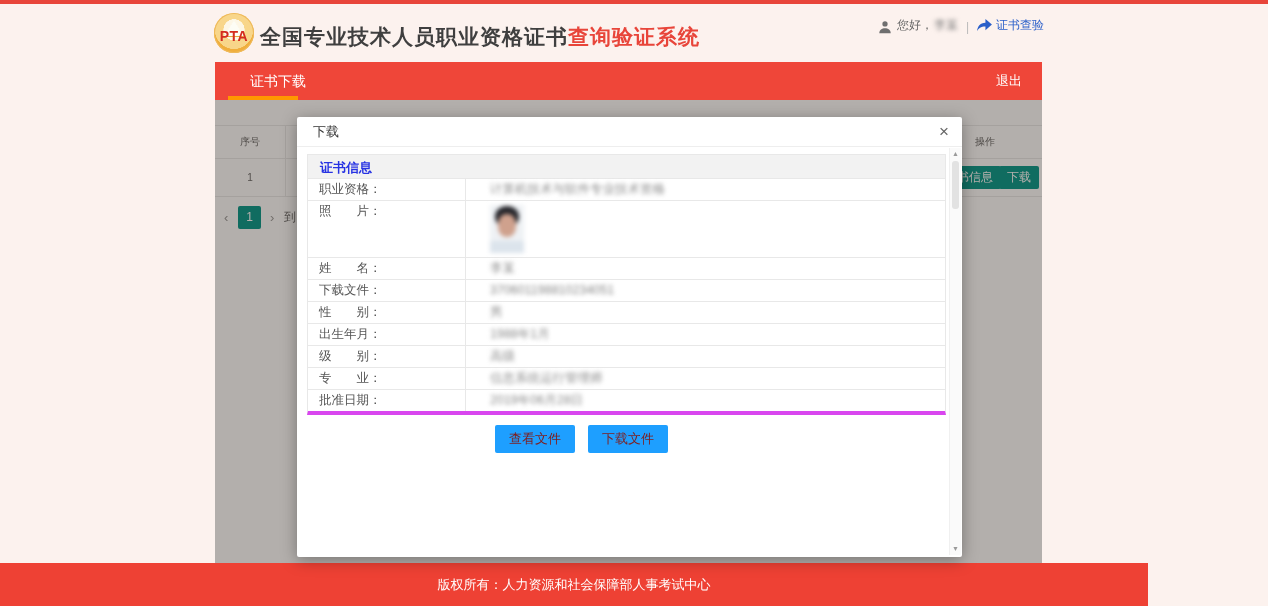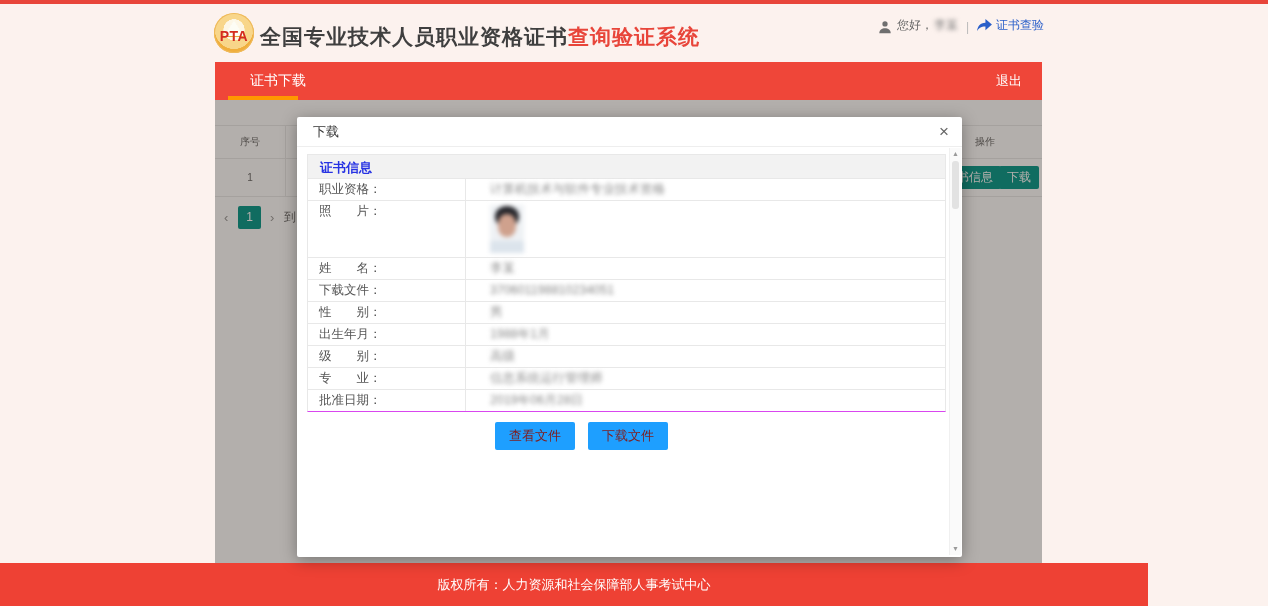--- a/index.html
+++ b/index.html
@@ -39,21 +39,21 @@
     position:absolute; right:224px; top:16px; height:18px;
     display:flex; align-items:flex-end; font-size:12px; color:#666;
   }
   .user-icon { width:14px; height:14px; margin-right:5px; }
   .user-name { filter:blur(2px); color:#777; margin-left:1px; }
   .user-sep { color:#bbb; margin:0 8px; }
   .verify-link { display:flex; align-items:center; color:#2a5fc9; text-decoration:none; cursor:pointer; }
   .verify-icon { width:15px; height:13px; margin-right:4px; }
 
   
-  .main-nav { position:absolute; left:215px; top:62px; width:827px; height:38px; background:#ef4639;font-family:Liberation Serif, serif; }
+  .main-nav { position:absolute; left:215px; top:62px; width:827px; height:38px; background:#ef4639; }
   .nav-tab {
     position:absolute; left:13px; top:0; height:38px; line-height:38px;
     padding:0 22px; color:#fff; font-size:14px; cursor:pointer;
   }
   .nav-underline { position:absolute; left:13px; bottom:0; width:70px; height:4px; background:#ff9800; }
   .nav-logout { position:absolute; right:20px; top:0; height:38px; line-height:38px; color:#fff; font-size:13px; cursor:pointer; }
 
   
   .content { position:absolute; left:215px; top:100px; width:827px; height:463px; background:#fff; }
   .hline { position:absolute; left:0; width:827px; height:1px; background:#e9e9e9; }
@@ -89,21 +89,21 @@
   .modal-body { position:absolute; left:10px; right:16px; top:30px; bottom:0; padding-top:7px; }
 
   .section-bar {
     height:25px; line-height:25px; padding-left:12px;
     background:#f2f2f2; border:1px solid #e8e8e8;
     color:#2733e3; font-weight:bold; font-size:13px;
   }
   .info-table { border:1px solid #e8e8e8; border-top:none; }
   .info-row { display:flex; border-bottom:1px solid #e8e8e8; }
   .info-row:last-child { border-bottom:none; }
-  .info-table { border-bottom:1px solid #d946ef; }
+  .info-table { border-bottom:4px solid #d946ef; }
   .info-label {
     width:158px; border-right:1px solid #e8e8e8;
     padding:3px 0 3px 11px; font-size:12.5px; color:#555; line-height:15px;
   }
   .info-value { flex:1; padding:3px 0 3px 24px; font-size:12.5px; color:#8a8a8a; line-height:15px; }
   .blurred { filter:blur(2px); }
 
   .photo { position:relative; width:34px; height:48px; margin:1px 0; background:#eef1f4; overflow:hidden; filter:blur(2px); }
   .photo-hair  { position:absolute; top:1px; left:5px; width:24px; height:21px; background:#26262b; border-radius:50% 50% 45% 45%; }
   .photo-face  { position:absolute; top:9px; left:8px; width:18px; height:23px; background:#cfa18d; border-radius:45%; }

